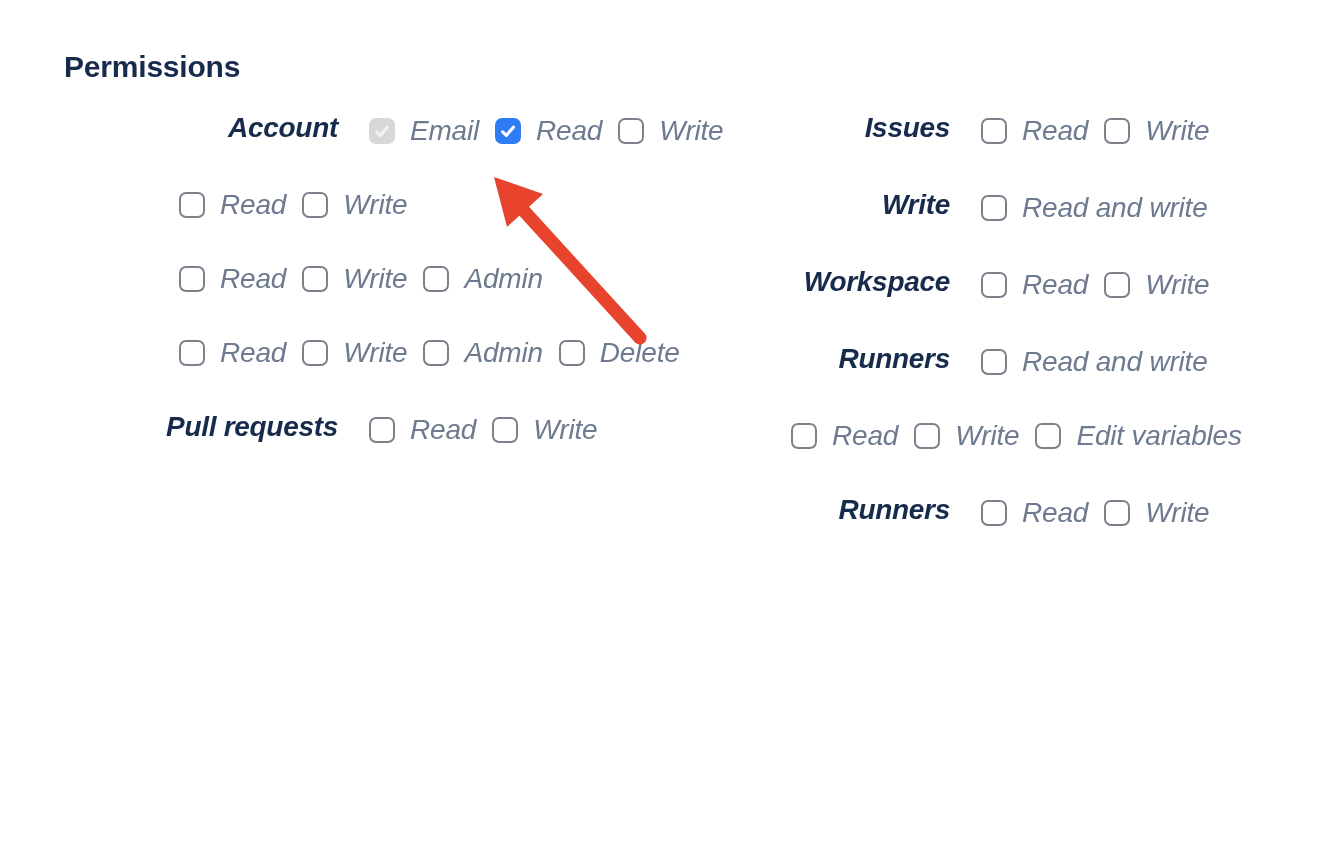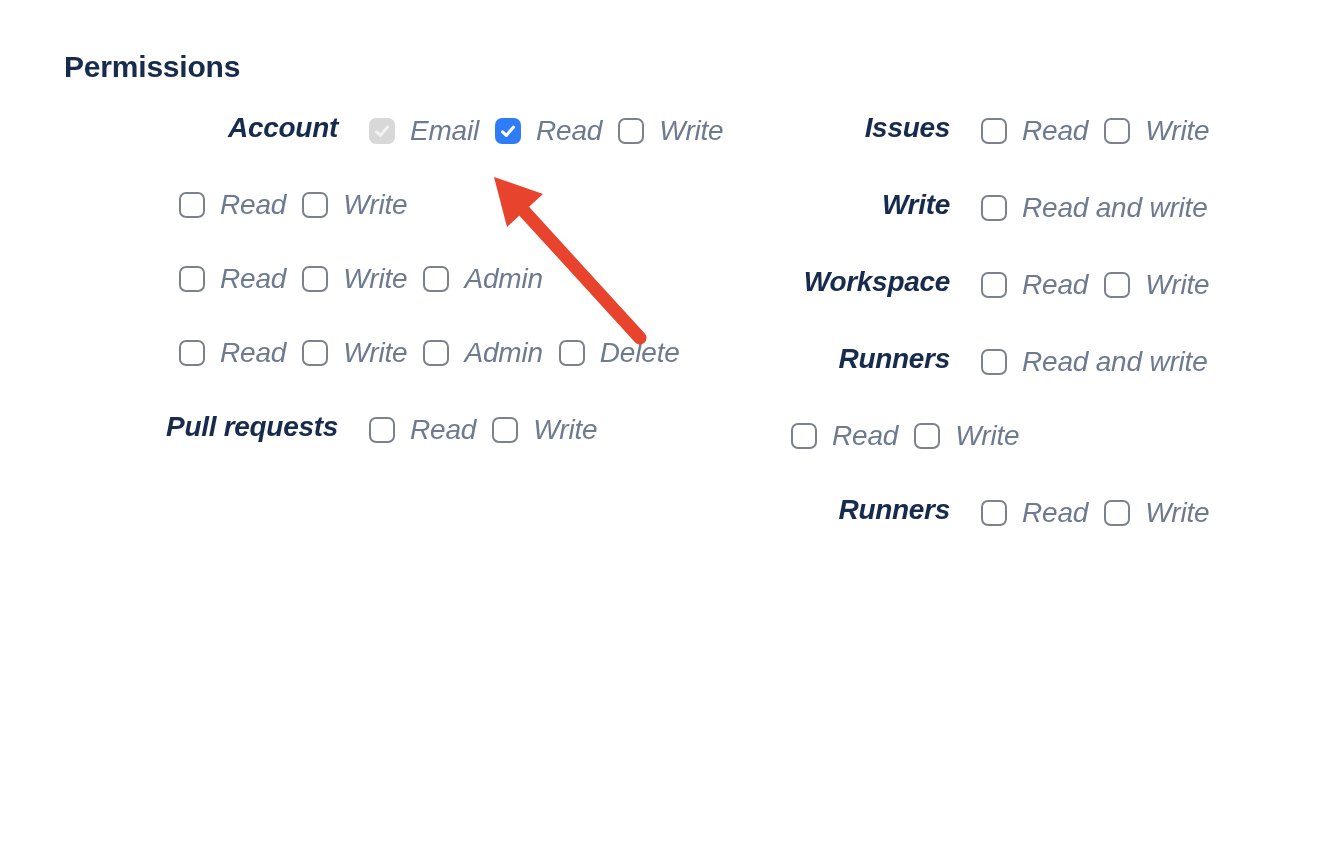--- a/index.html
+++ b/index.html
@@ -236,20 +236,24 @@
       <div class="group">
         <div class="options">
           <label class="option">
             <span class="checkbox unchecked"></span>
             <span class="option-label">Read</span>
           </label>
           <label class="option">
             <span class="checkbox unchecked"></span>
             <span class="option-label">Write</span>
           </label>
+          <label class="option">
+            <span class="checkbox unchecked"></span>
+            <span class="option-label">Edit variables</span>
+          </label>
         </div>
       </div>
       <div class="group">
         <div class="group-label">Runners</div>
         <div class="options">
           <label class="option">
             <span class="checkbox unchecked"></span>
             <span class="option-label">Read</span>
           </label>
           <label class="option">

